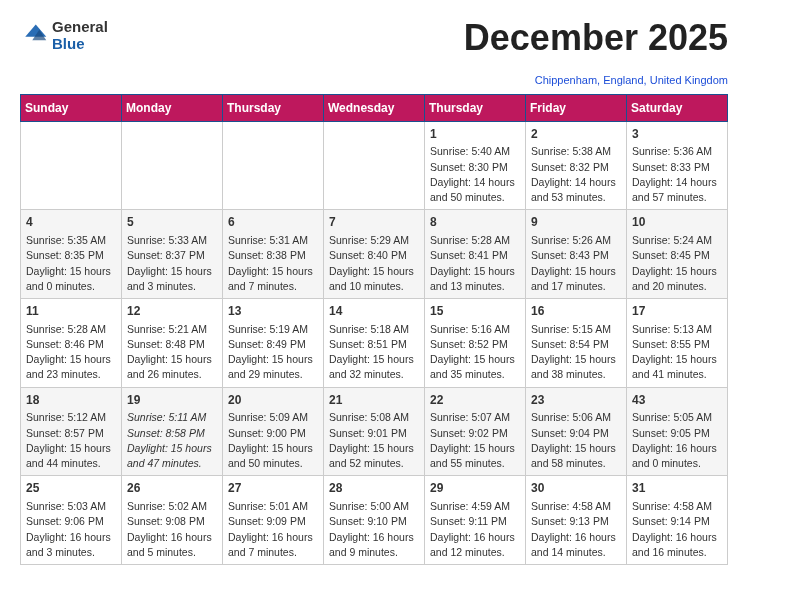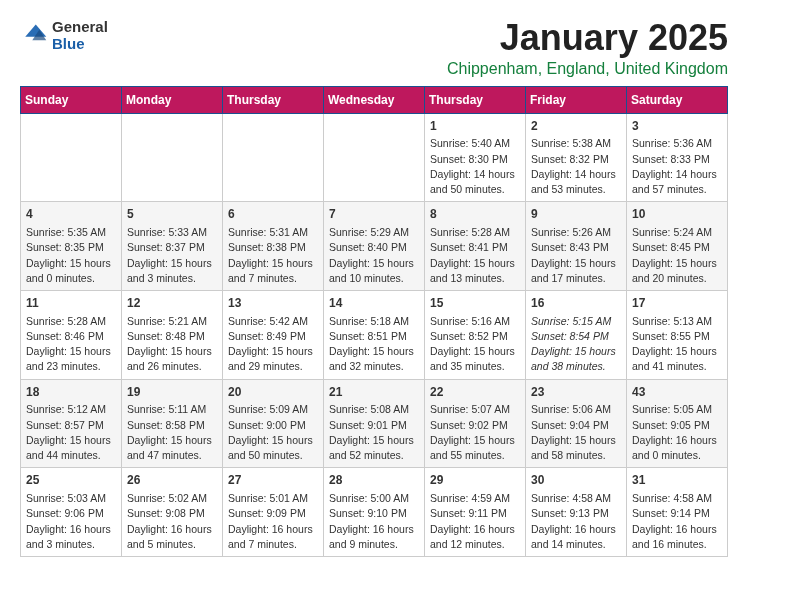--- a/index.html
+++ b/index.html
@@ -47,23 +47,23 @@
     .title-block {
       text-align: right;
     }
     .main-title {
       font-size: 36px;
       font-weight: bold;
       color: #222;
       line-height: 1.1;
     }
     .subtitle {
-      font-size: 16px;
-      color: #15803d;
-      margin-top: 2px;
+      font-size: 11px;
+      color: #1d4ed8;
+      margin-top: 16px;
     }
     .calendar {
       width: 100%;
       border-collapse: collapse;
       margin-top: 8px;
       font-size: 11px;
     }
     .calendar thead tr th {
       background: #be185d;
       color: #fff;
@@ -110,21 +110,21 @@
       <svg class="logo-icon" viewBox="0 0 32 32">
         <polygon points="18,4 30,18 6,18" fill="#2a6db5"></polygon>
         <polygon points="22,10 30,22 14,22" fill="#1a4a80" opacity="0.7"></polygon>
       </svg>
       <div class="logo-text">
         <span class="logo-general">General</span>
         <span class="logo-blue">Blue</span>
       </div>
     </div>
     <div class="title-block">
-      <div class="main-title">January 2025</div>
+      <div class="main-title">December 2025</div>
       <div class="subtitle">Chippenham, England, United Kingdom</div>
     </div>
   </div>
 
   <table class="calendar">
     <thead>
       <tr>
       <th>Sunday</th>
           <th>Monday</th>
           <th>Thursday</th>
@@ -223,42 +223,42 @@
           </td>
           <td>
             <span class="day-number">12</span>
             <div class="day-info" style="white-space: pre-line;">Sunrise: 5:21 AM
 Sunset: 8:48 PM
 Daylight: 15 hours
 and 26 minutes.</div>
           </td>
           <td>
             <span class="day-number">13</span>
-            <div class="day-info" style="white-space: pre-line;">Sunrise: 5:42 AM
+            <div class="day-info" style="white-space: pre-line;">Sunrise: 5:19 AM
 Sunset: 8:49 PM
 Daylight: 15 hours
 and 29 minutes.</div>
           </td>
           <td>
             <span class="day-number">14</span>
             <div class="day-info" style="white-space: pre-line;">Sunrise: 5:18 AM
 Sunset: 8:51 PM
 Daylight: 15 hours
 and 32 minutes.</div>
           </td>
           <td>
             <span class="day-number">15</span>
             <div class="day-info" style="white-space: pre-line;">Sunrise: 5:16 AM
 Sunset: 8:52 PM
 Daylight: 15 hours
 and 35 minutes.</div>
           </td>
           <td>
             <span class="day-number">16</span>
-            <div class="day-info" style="white-space: pre-line; font-style: italic;">Sunrise: 5:15 AM
+            <div class="day-info" style="white-space: pre-line;">Sunrise: 5:15 AM
 Sunset: 8:54 PM
 Daylight: 15 hours
 and 38 minutes.</div>
           </td>
           <td>
             <span class="day-number">17</span>
             <div class="day-info" style="white-space: pre-line;">Sunrise: 5:13 AM
 Sunset: 8:55 PM
 Daylight: 15 hours
 and 41 minutes.</div>
@@ -267,21 +267,21 @@
         <tr>
           <td>
             <span class="day-number">18</span>
             <div class="day-info" style="white-space: pre-line;">Sunrise: 5:12 AM
 Sunset: 8:57 PM
 Daylight: 15 hours
 and 44 minutes.</div>
           </td>
           <td>
             <span class="day-number">19</span>
-            <div class="day-info" style="white-space: pre-line;">Sunrise: 5:11 AM
+            <div class="day-info" style="white-space: pre-line; font-style: italic;">Sunrise: 5:11 AM
 Sunset: 8:58 PM
 Daylight: 15 hours
 and 47 minutes.</div>
           </td>
           <td>
             <span class="day-number">20</span>
             <div class="day-info" style="white-space: pre-line;">Sunrise: 5:09 AM
 Sunset: 9:00 PM
 Daylight: 15 hours
 and 50 minutes.</div>

